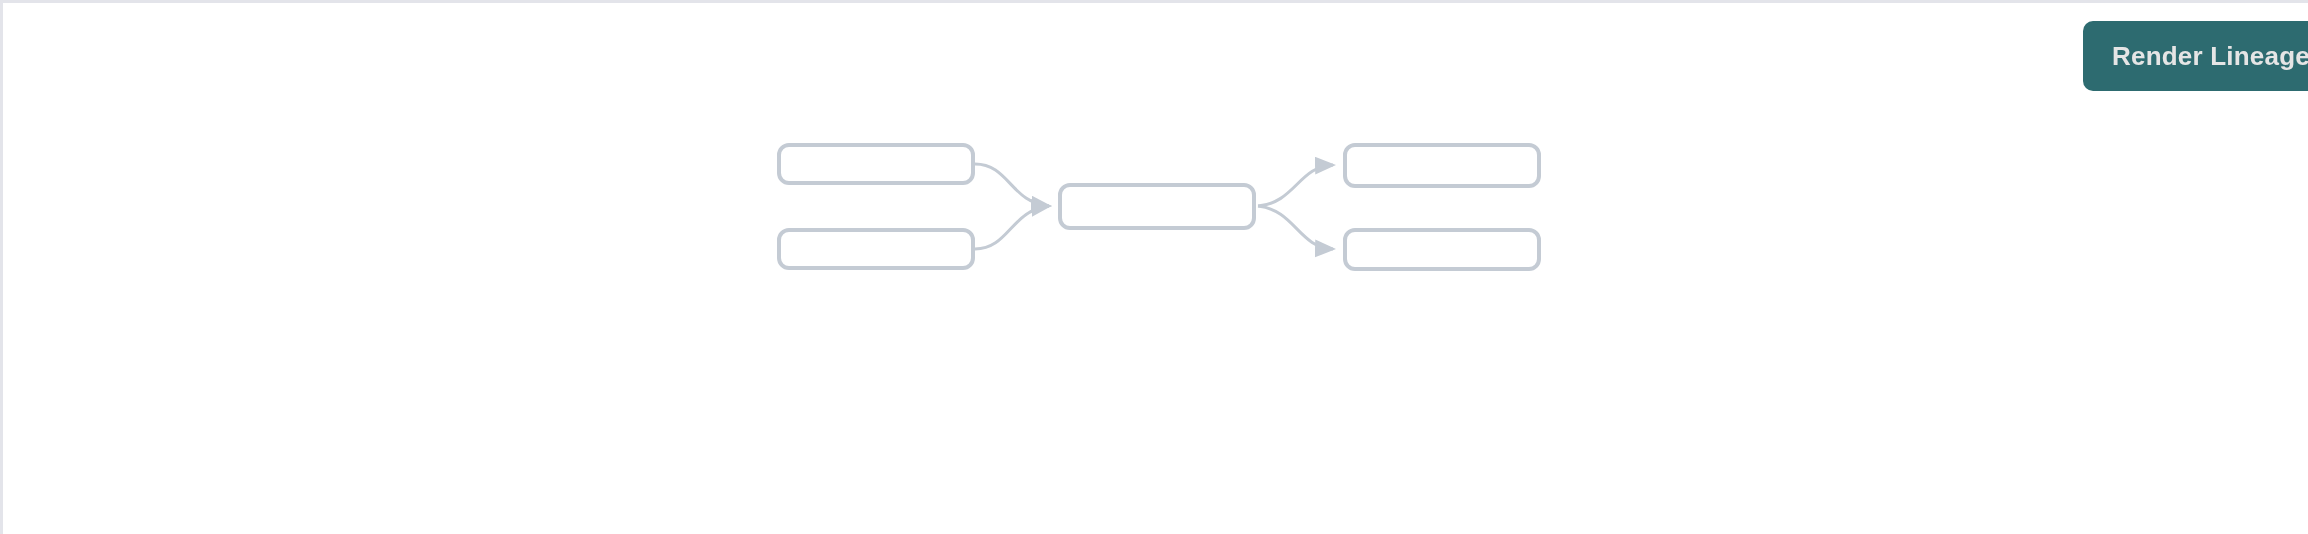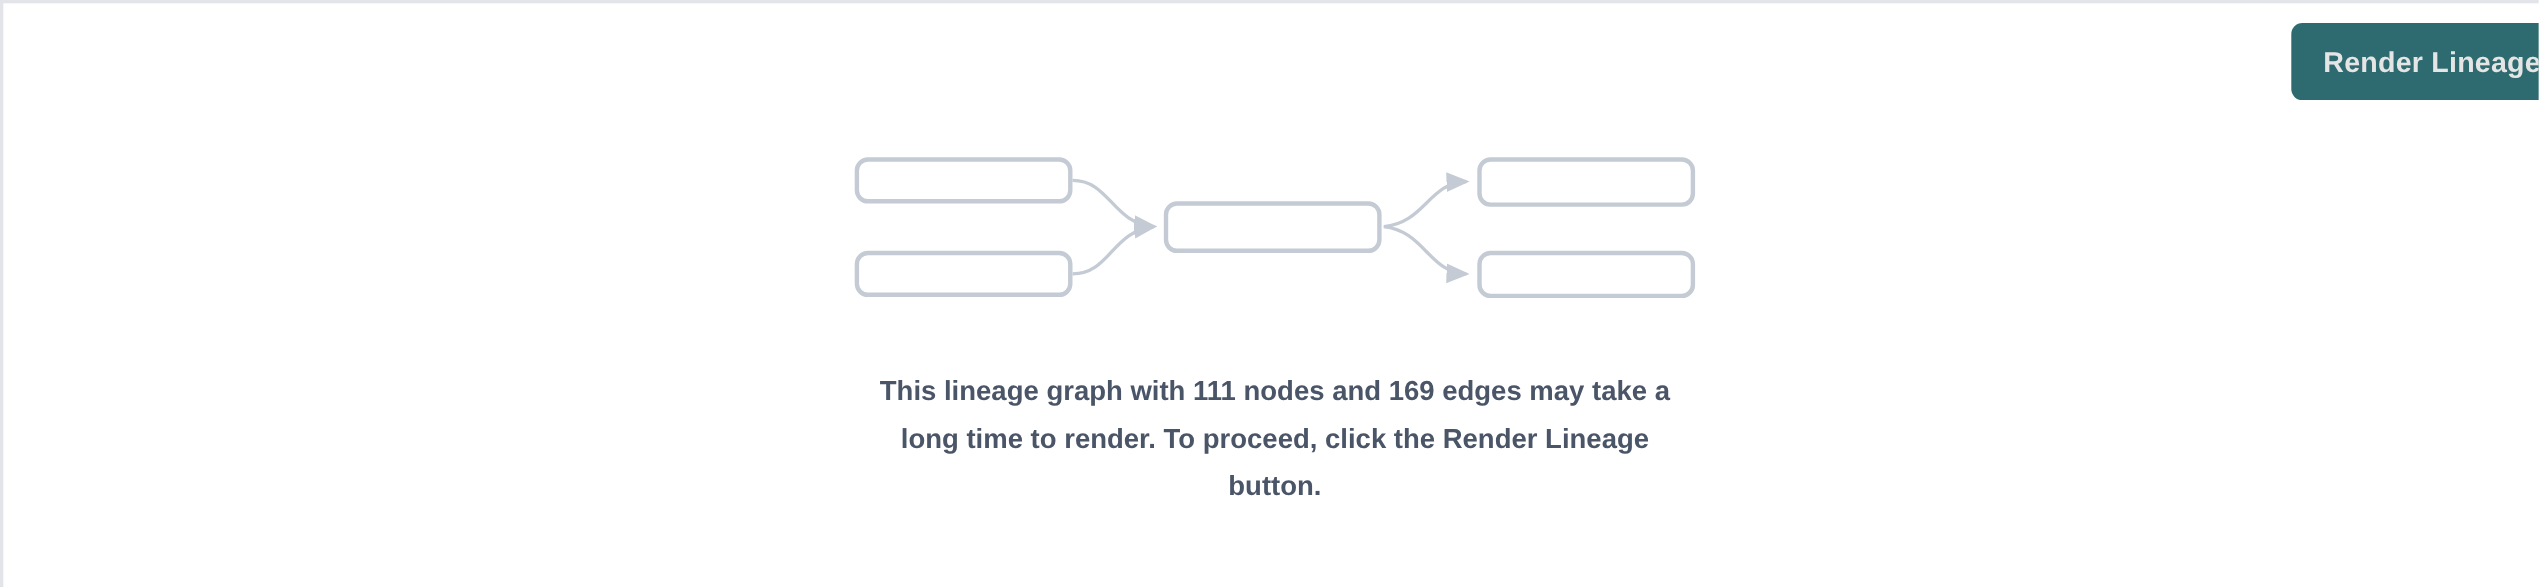--- a/index.html
+++ b/index.html
@@ -118,15 +118,14 @@
     <div class="graph-node" id="node-source-b"></div>
 
     <div class="graph-node" id="node-middle"></div>
 
     <div class="graph-node" id="node-target-a"></div>
 
     <div class="graph-node" id="node-target-b"></div>
 
   </div>
 
-  <div id="lineage-warning-message">This lineage graph with 111 nodes and 169 edges may take a long time to render. To proceed, click the Render Lineage button.</div>
 
 </div>
 
 </body></html>

